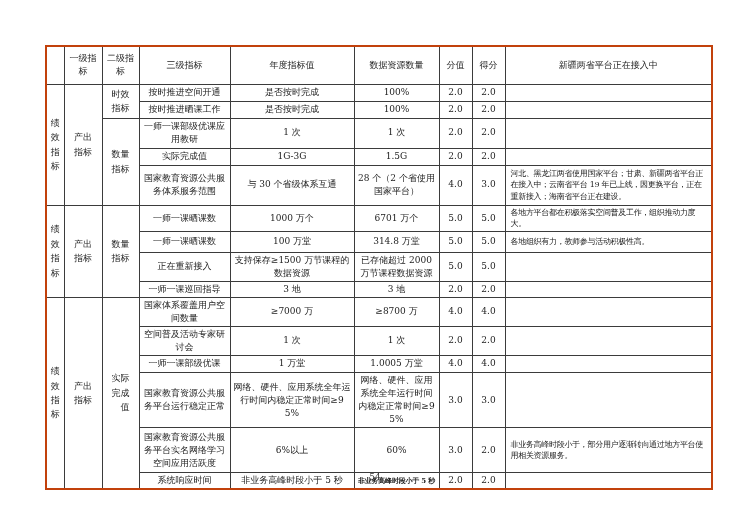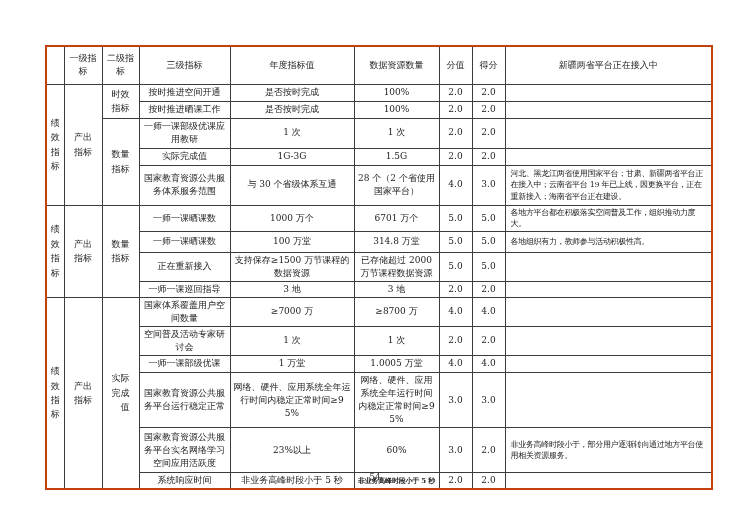--- a/index.html
+++ b/index.html
@@ -194,21 +194,21 @@
     <tr style="height:41px">
       <td class="c-l3">国家教育资源公共服务平台运行稳定正常</td>
       <td>网络、硬件、应用系统全年运行时间内稳定正常时间≥95%</td>
       <td>网络、硬件、应用系统全年运行时间内稳定正常时间≥95%</td>
       <td>3.0</td>
       <td>3.0</td>
       <td class="c-dev"></td>
     </tr>
     <tr style="height:45px">
       <td class="c-l3">国家教育资源公共服务平台实名网络学习空间应用活跃度</td>
-      <td>23%以上</td>
+      <td>6%以上</td>
       <td>60%</td>
       <td>3.0</td>
       <td>2.0</td>
       <td class="c-dev">非业务高峰时段小于，部分用户逐渐转向通过地方平台使用相关资源服务。</td>
     </tr>
     <tr style="height:15px">
       <td class="c-l3">系统响应时间</td>
       <td>非业务高峰时段小于 5 秒</td>
       <td class="small-bold">非业务高峰时段小于 5 秒</td>
       <td>2.0</td>

